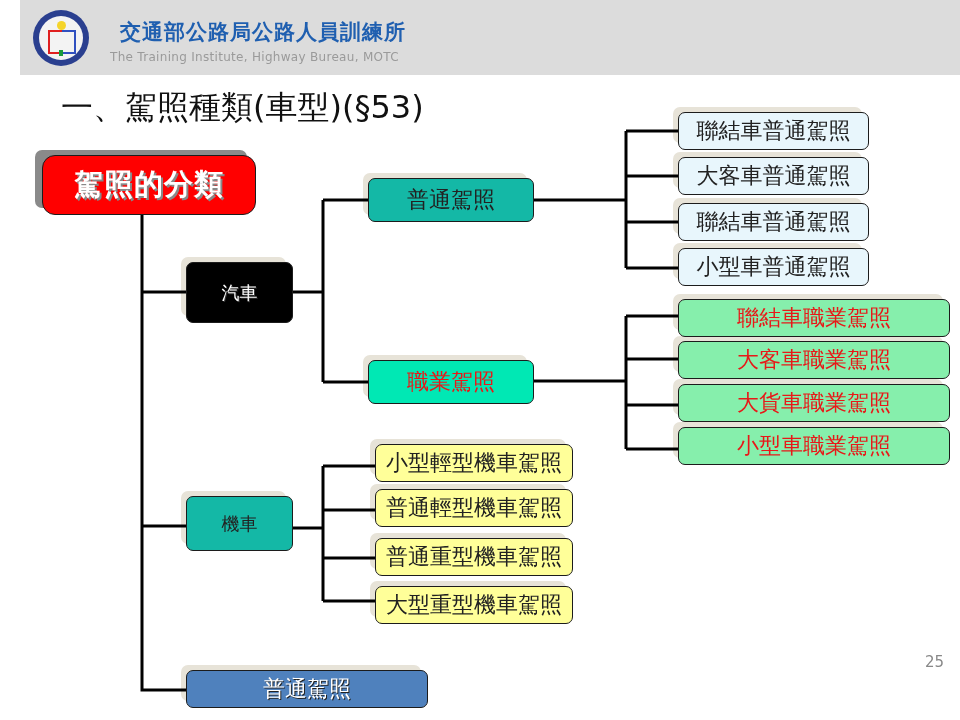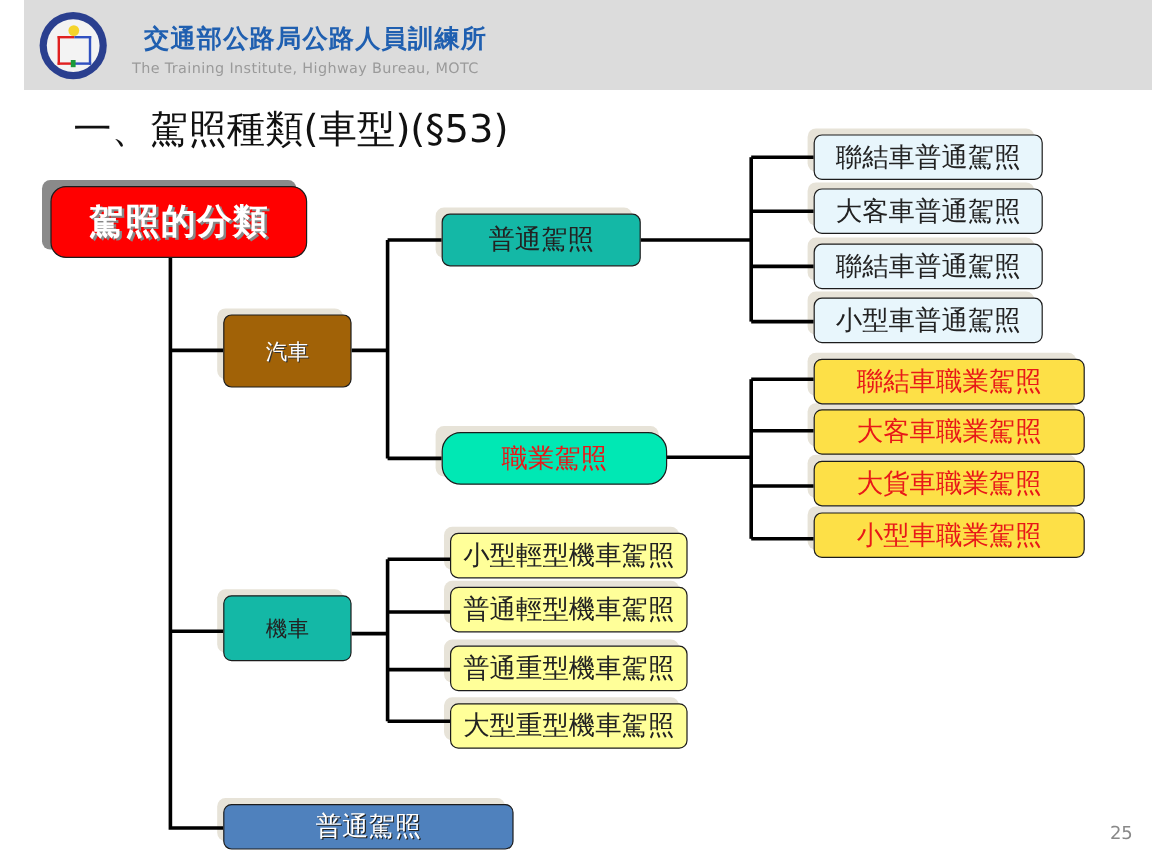--- a/index.html
+++ b/index.html
@@ -7,38 +7,38 @@
   .header { position:absolute; left:0; top:0; width:960px; height:75px; background:#dcdcdc;margin-left:20px; }
   .logo { position:absolute; left:13px; top:10px; width:56px; height:56px; border-radius:50%; background:#2a3f8f; }
   .logo .inner { position:absolute; left:6px; top:6px; width:44px; height:44px; border-radius:50%; background:#f3f3f3; }
   .logo .sun { position:absolute; left:18px; top:5px; width:9px; height:9px; border-radius:50%; background:#f5d42a; }
   .logo .bookl { position:absolute; left:9px; top:14px; width:12px; height:20px; border:2px solid #e02020; border-right:none; }
   .logo .bookr { position:absolute; left:23px; top:14px; width:12px; height:20px; border:2px solid #3050c0; border-left:none; }
   .logo .stem { position:absolute; left:20px; top:34px; width:4px; height:6px; background:#1a9a3a; }
   .org-cn { position:absolute; left:100px; top:18px; font-size:21px; font-weight:bold; color:#1f5fb0; letter-spacing:1px; }
   .org-en { position:absolute; left:90px; top:50px; font-size:12px; color:#9a9a9a; font-family:"DejaVu Sans", sans-serif; letter-spacing:0.3px; }
   .title { position:absolute; left:38px; top:86px; font-size:32px; color:#111; font-family:"DejaVu Sans", sans-serif;margin-left:23px; }
-  .page-num { position:absolute; right:16px; top:685px; font-size:15px; color:#888; }
+  .page-num { position:absolute; right:16px; top:653px; font-size:15px; color:#888; }
 
   .lines { position:absolute; left:0; top:0; width:960px; height:720px; }
 
   .box { position:absolute; display:flex; align-items:center; justify-content:center; border:1px solid #1c1c1c; border-radius:7px; box-sizing:border-box; }
   .box::before { content:""; position:absolute; left:-6px; top:-6px; right:6px; bottom:6px; background:#e7e3d8; border-radius:7px; z-index:-1; }
   .root { left:42px; top:155px; width:214px; height:60px; background:#ff0000; font-size:29px; font-weight:bold; color:#fff; text-shadow:2px 2px 0 #888; letter-spacing:1px;border-radius:13px; }
   .root::before { background:#8a8a8a; left:-8px; top:-6px; right:8px; bottom:6px; }
   .lvl1 { font-size:18px; }
-  .car { left:186px; top:262px; width:107px; height:61px; background:#a16207; color:#fff; text-shadow:1px 1px 0 #333; }
+  .car { left:186px; top:262px; width:107px; height:61px; background:#000000; color:#fff; text-shadow:1px 1px 0 #333; }
   .moto { left:186px; top:496px; width:107px; height:55px; background:#14b8a6; color:#222; }
   .intl { left:186px; top:670px; width:242px; height:38px; background:#4f81bd; color:#fff; font-size:22px; text-shadow:1px 1px 0 #222; }
   .lvl2 { font-size:22px; height:44px; }
   .general { left:368px; top:178px; width:166px; background:#14b8a6; color:#222; }
-  .pro { left:368px; top:360px; width:188px; background:#00e8b4; color:#e81818;border-radius:16px; }
+  .pro { left:368px; top:360px; width:166px; background:#00e8b4; color:#e81818; }
   .leaf { font-size:22px; height:38px; }
   .gen-leaf { left:678px; width:191px; background:#e8f6fc; color:#222; }
-  .pro-leaf { left:678px; width:226px; background:#fde047; color:#e81818; }
+  .pro-leaf { left:678px; width:272px; background:#86efac; color:#e81818; }
   .moto-leaf { left:375px; width:198px; background:#ffff99; color:#222; }
 </style>
 </head>
 <body>
 
 <div class="header">
   <div class="logo">
     <div class="inner">
         <div class="sun"></div>
         <div class="bookl"></div>

